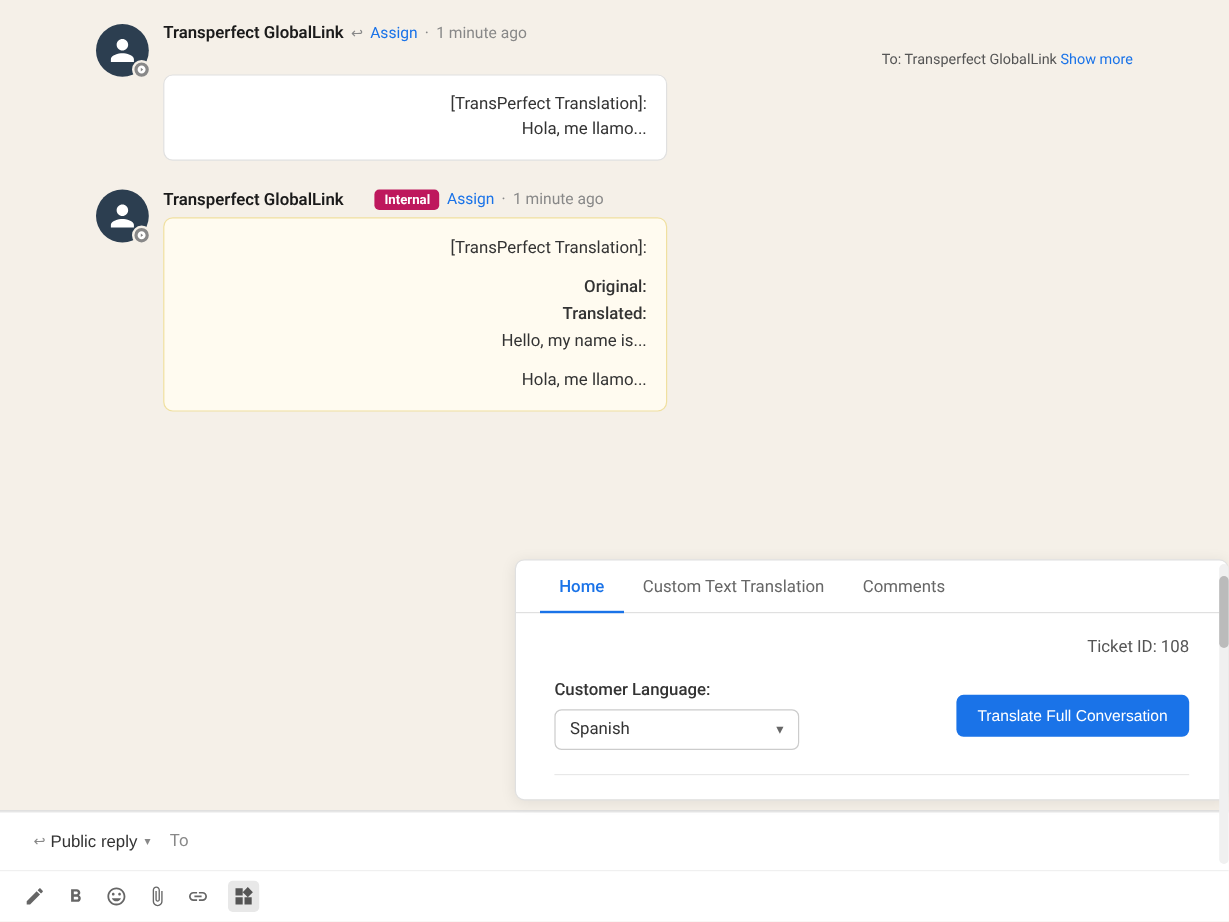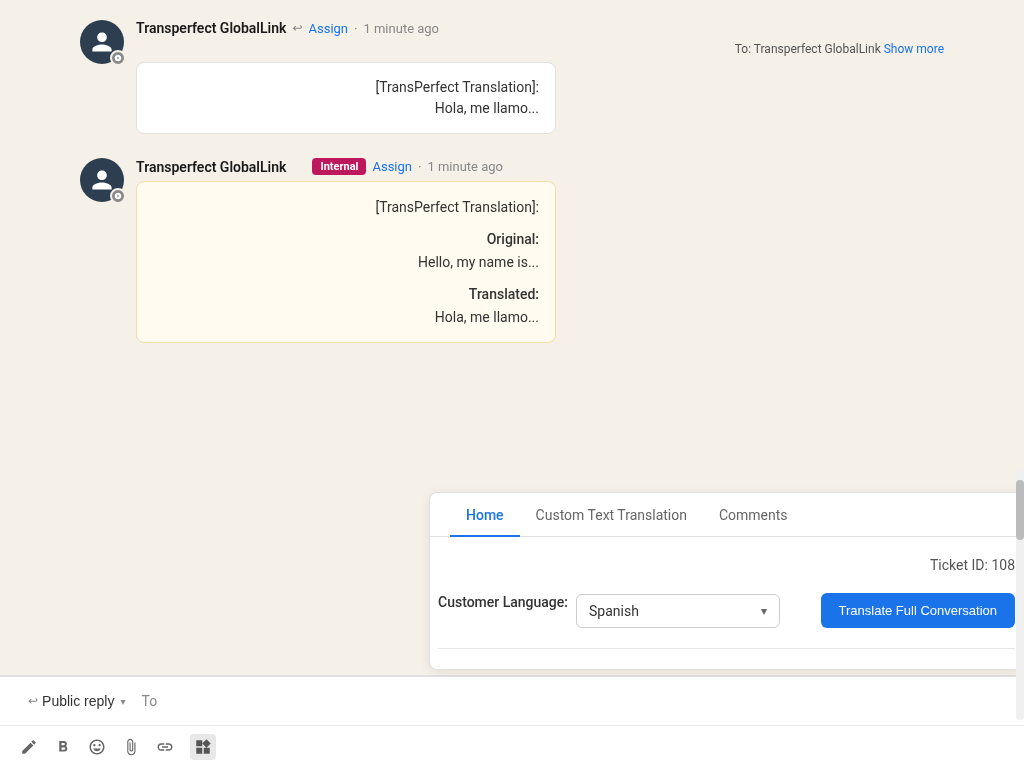--- a/index.html
+++ b/index.html
@@ -222,21 +222,21 @@
     .toolbar-icon-active {
       background-color: #e8e8e8;
       border-radius: 4px;
       padding: 4px;
     }
 
     
     .side-panel {
       position: absolute;
       right: 0;
-      top: 492px;
+      top: 466px;
       width: 595px;
       background: white;
       border: 1px solid #e0e0e0;
       border-radius: 8px;
       box-shadow: 0 2px 12px rgba(0,0,0,0.08);
       overflow: hidden;
     }
 
     .side-panel-tabs {
       display: flex;
@@ -253,39 +253,39 @@
       margin-bottom: -1px;
     }
 
     .tab-item.active {
       color: #1a73e8;
       border-bottom: 2px solid #1a73e8;
       font-weight: 500;
     }
 
     .side-panel-body {
-      padding: 20px 8px;
+      padding: 20px 32px;
     }
 
     .ticket-id-row {
       text-align: right;
       font-size: 14px;
       color: #555;
       margin-bottom: 20px;
     }
 
     .customer-language-section {
       display: flex;
       align-items: center;
       justify-content: space-between;
     }
 
     .language-left {
       display: flex;
-      flex-direction: row;
+      flex-direction: column;
       gap: 8px;
     }
 
     .language-label {
       font-size: 14px;
       font-weight: 500;
       color: #333;
     }
 
     .language-select {
@@ -404,22 +404,22 @@
         <div class="message-header">
           <span class="sender-name">Transperfect GlobalLink</span>
           <span class="badge-internal">Internal</span>
           <a class="assign-link">Assign</a>
           <span class="dot-separator">·</span>
           <span class="time-stamp">1 minute ago</span>
         </div>
         <div class="message-bubble-internal">
           <div style="margin-bottom:10px;">[TransPerfect Translation]:</div>
           <div style="font-weight:500;">Original:</div>
+          <div style="font-weight:500;">Translated:</div>
           <div style="margin-bottom:10px;">Hello, my name is...</div>
-          <div style="font-weight:500;">Translated:</div>
           <div>Hola, me llamo...</div>
         </div>
       </div>
     </div>
 
   </div>
 
   <div style="background:white; border-top:1px solid #e0e0e0;">
     <div class="reply-bar">
       <button class="public-reply-btn">

